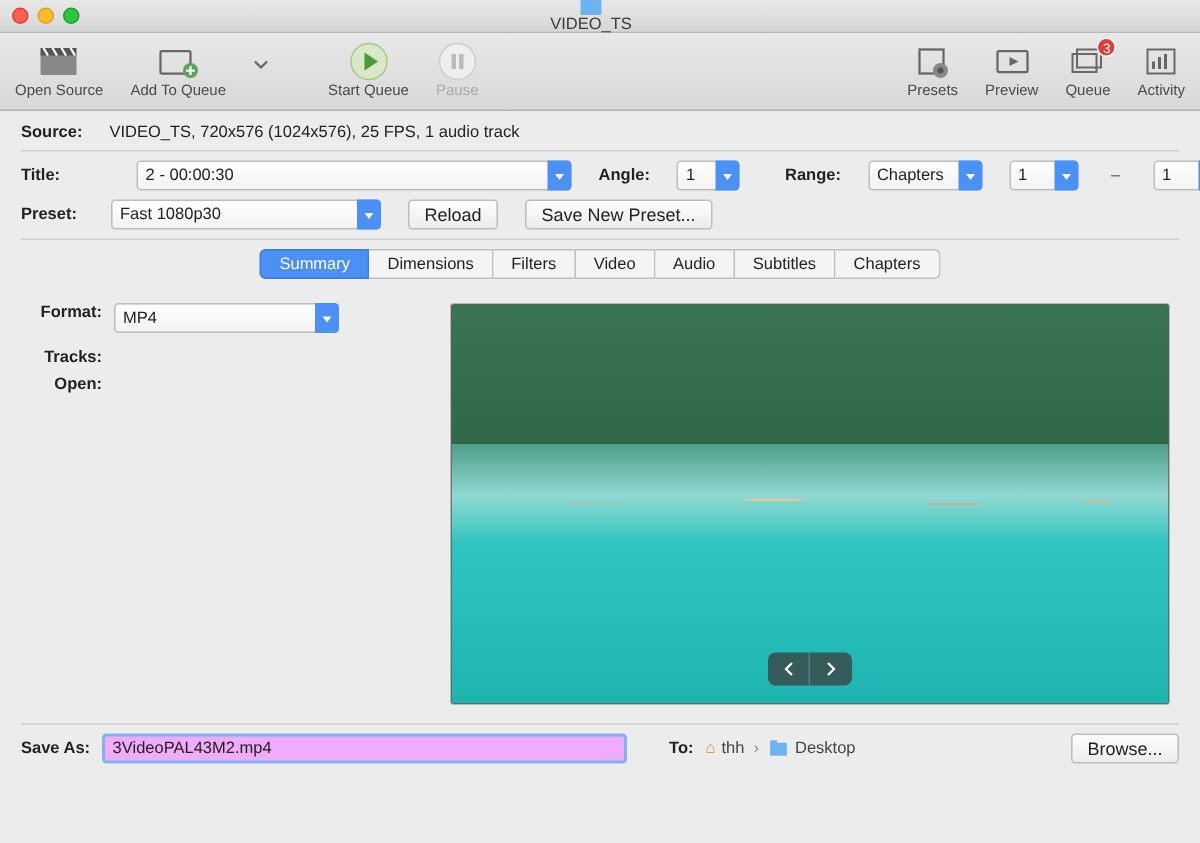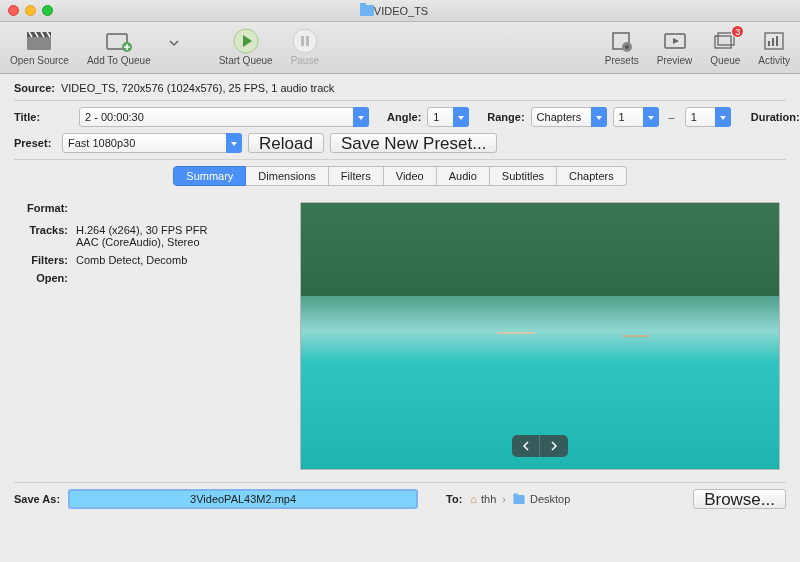--- a/index.html
+++ b/index.html
@@ -3,60 +3,60 @@
 <meta charset="utf-8">
 <style>
 * { box-sizing: border-box; margin: 0; padding: 0; font-family: -apple-system, "Helvetica Neue", Arial, sans-serif; font-size: 11px; }
 body { background: #ececec; width: 800px; height: 562px; overflow: hidden; }
 .titlebar { height: 22px; background: linear-gradient(#e8e8e8,#d6d6d6); border-bottom: 1px solid #b8b8b8; display: flex; align-items: center; padding: 0 8px; position: relative; }
 .traffic { display: flex; gap: 6px; }
 .traffic span { width: 11px; height: 11px; border-radius: 50%; display: inline-block; }
 .tl-close { background: #ff5f57; border:1px solid #e14138; }
 .tl-min { background: #ffbd2e; border:1px solid #dfa023; }
 .tl-max { background: #28c940; border:1px solid #1ba125; }
-.title-center { position: absolute; left:0; right:12px; text-align:center; display:flex; align-items:center; justify-content:center; gap:0; color:#3a3a3a; font-size:12px; pointer-events:none;}
+.title-center { position: absolute; left:0; right:12px; text-align:center; display:flex; align-items:center; justify-content:center; gap:0; color:#3a3a3a; font-size:12px; pointer-events:none;flex-direction:column;}
 .folder-icon { width:14px; height:11px; background:#6db3f2; border-radius:1px; position:relative; display:inline-block;}
 .folder-icon:before { content:""; position:absolute; top:-2px; left:0; width:6px; height:3px; background:#6db3f2; border-radius:1px 1px 0 0;}
 .toolbar { height: 52px; background: linear-gradient(#e8e8e8,#d8d8d8); border-bottom:1px solid #b0b0b0; display:flex; align-items:center; padding: 0 10px; }
 .tb-group { display:flex; gap:18px; }
 .tb-btn { display:flex; flex-direction:column; align-items:center; gap:2px; cursor:pointer; color:#333; }
 .tb-btn .icon { width:28px; height:24px; display:flex; align-items:center; justify-content:center; }
 .tb-btn .lbl { font-size:10px; color:#4a4a4a; }
 .tb-btn.disabled .lbl { color:#aaa; }
 .spacer { flex:1; }
 .content { padding: 8px 14px 6px 14px; }
-.row { display:flex; align-items:center; gap:6px; margin-bottom:6px; }
+.row { display:flex; align-items:center; gap:18px; margin-bottom:6px; }
 .label { font-weight:bold; color:#222; white-space:nowrap; }
 .val { color:#222;text-align:center; }
 select, input[type=text] { height:20px; border:1px solid #bdbdbd; border-radius:3px; background:linear-gradient(#fff,#f4f4f4); padding:0 5px; font-size:11px; color:#222;}
 select { padding-right:18px; appearance:none; background: linear-gradient(#fff,#f2f2f2); }
 .select-wrap { position:relative; display:inline-flex; }
 .select-wrap:after { content:""; position:absolute; right:5px; top:50%; width:0;height:0;border-left:3px solid transparent;border-right:3px solid transparent;border-top:4px solid #3874d6; transform:translateY(-1px);}
 .select-wrap.blue:after{ border-top-color:#fff; }
 .select-wrap .end-cap { position:absolute; right:0; top:0; bottom:0; width:16px; background:#4a90f7; border-radius:0 3px 3px 0; pointer-events:none;}
-.btn { height:20px; padding:0 10px; border:1px solid #bdbdbd; border-radius:3px; background:linear-gradient(#fdfdfd,#ececec); cursor:pointer; font-size:17px; color:#222;}
+.btn { height:20px; padding:0 10px; border:1px solid #bdbdbd; border-radius:3px; background:linear-gradient(#fdfdfd,#ececec); cursor:pointer; font-size:12px; color:#222;}
 .hr { height:1px; background:#cfcfcf; margin: 2px 0 6px 0; }
 .tabs { display:flex; margin:6px auto 10px auto; width:fit-content; }
 .tab { padding:3px 12px; background:#f4f4f4; border:1px solid #bfbfbf; border-left:none; cursor:pointer; font-size:11px; color:#222;}
 .tab:first-child { border-left:1px solid #bfbfbf; border-radius:4px 0 0 4px;}
 .tab:last-child { border-radius:0 4px 4px 0;}
 .tab.active { background:#4a90f7; color:#fff; border-color:#3d7dd6;}
 .pane { display:flex; gap:20px; padding:6px 6px 0 6px; }
 .left { width:260px; }
 .kv { display:flex; margin-bottom:6px; gap:8px; }
 .kv .k { width:48px; text-align:right; color:#222; font-weight:bold;}
 .kv .v { flex:1; color:#222; }
 .check { display:flex; align-items:center; gap:5px; margin:2px 0; }
 .check input { accent-color:#3874d6; width:12px; height:12px;}
 .preview { flex:1; border:1px solid #b8b8b8; background:#000; height:268px; position:relative; overflow:hidden; border-radius:2px;}
 .nav-arrows { position:absolute; bottom:12px; left:50%; transform:translateX(-50%); display:flex; background:rgba(60,60,60,.75); border-radius:5px; overflow:hidden;}
 .nav-arrows span { width:28px; height:22px; display:flex; align-items:center; justify-content:center; color:#fff; font-size:12px; cursor:pointer;}
 .nav-arrows span:first-child{border-right:1px solid rgba(255,255,255,.2);}
 .saveas { display:flex; align-items:center; gap:8px; padding:6px 14px 10px 14px; }
-.saveas input { flex:0 0 350px; border:2px solid #7fb2f0; background:#7dd3fc;text-align:center; }
+.saveas input { flex:0 0 350px; border:2px solid #7fb2f0; background:#f0abfc; }
 .path { display:flex; align-items:center; gap:4px; color:#444;}
 .home-icon { color:#d08a3e; }
 .chev { color:#8a8a8a; margin:0 2px;}
 .dash { margin:0 4px; color:#555;}
 .badge { position:absolute; top:-4px; right:-5px; background:#e23b3b; color:#fff; border-radius:50%; width:13px; height:13px; font-size:9px; display:flex; align-items:center; justify-content:center; border:1px solid #fff;}
 .queue-wrap{position:relative;}
 svg { display:block; }
 .sky{position:absolute;inset:0;background:linear-gradient(#3a7553 0%,#2f6847 35%, #4fa08a 35%, #8fd8d2 48%, #2ec4c0 60%, #1eb5b1 100%);}
 .rocks{position:absolute;left:0;right:0;top:46%;height:20px;background:radial-gradient(ellipse at 20% 50%, #cbb89a 0 18px, transparent 18px),radial-gradient(ellipse at 45% 40%, #d8c8ab 0 22px, transparent 22px),radial-gradient(ellipse at 70% 55%, #c4b090 0 20px, transparent 20px),radial-gradient(ellipse at 90% 45%, #cfbf9f 0 16px, transparent 16px);}
 </style>
@@ -179,21 +179,21 @@
     <span class="val">VIDEO_TS, 720x576 (1024x576), 25 FPS, 1 audio track</span>
   </div>
   <div class="hr"></div>
 
   <div class="row">
     <span class="label" style="width:42px;">Title:</span>
     <span class="select-wrap blue" style="flex:0 0 290px;">
       <select style="width:290px;margin-left:33px;"><option>2 - 00:00:30</option></select>
       <span class="end-cap"></span>
     </span>
-    <span class="label" style="margin-left:12px;">Angle:</span>
+    <span class="label" style="">Angle:</span>
     <span class="select-wrap blue">
       <select style="width:42px;"><option>1</option></select>
         <span class="end-cap"></span>
     </span>
     <span class="label" style="margin-left:12px;">Range:</span>
     <span class="select-wrap blue">
       <select style="width:76px;"><option>Chapters</option></select>
         <span class="end-cap"></span>
     </span>
     <span class="select-wrap blue">
@@ -227,31 +227,29 @@
     <div class="tab">Video</div>
     <div class="tab">Audio</div>
     <div class="tab">Subtitles</div>
     <div class="tab">Chapters</div>
   </div>
 
   <div class="pane">
     <div class="left">
       <div class="kv">
         <span class="k">Format:</span>
+        <span class="v">
+          <span class="select-wrap blue">
+            <select style="width:150px;"><option>MP4</option></select>
+              <span class="end-cap"></span>
+          </span>
+        </span>
       </div>
       <div class="kv" style="margin-top:10px;">
         <span class="k">Tracks:</span>
-        <span class="v">
-          <div>H.264 (x264), 30 FPS PFR</div>
-          <div>AAC (CoreAudio), Stereo</div>
-        </span>
-      </div>
-      <div class="kv" style="margin-top:6px;">
-        <span class="k">Filters:</span>
-        <span class="v">Comb Detect, Decomb</span>
       </div>
       <div class="kv" style="margin-top:6px;">
         <span class="k">Open:</span>
       </div>
     </div>
     <div class="preview">
       <div class="sky"></div>
       <div class="rocks"></div>
       <div class="nav-arrows">
         <span>

